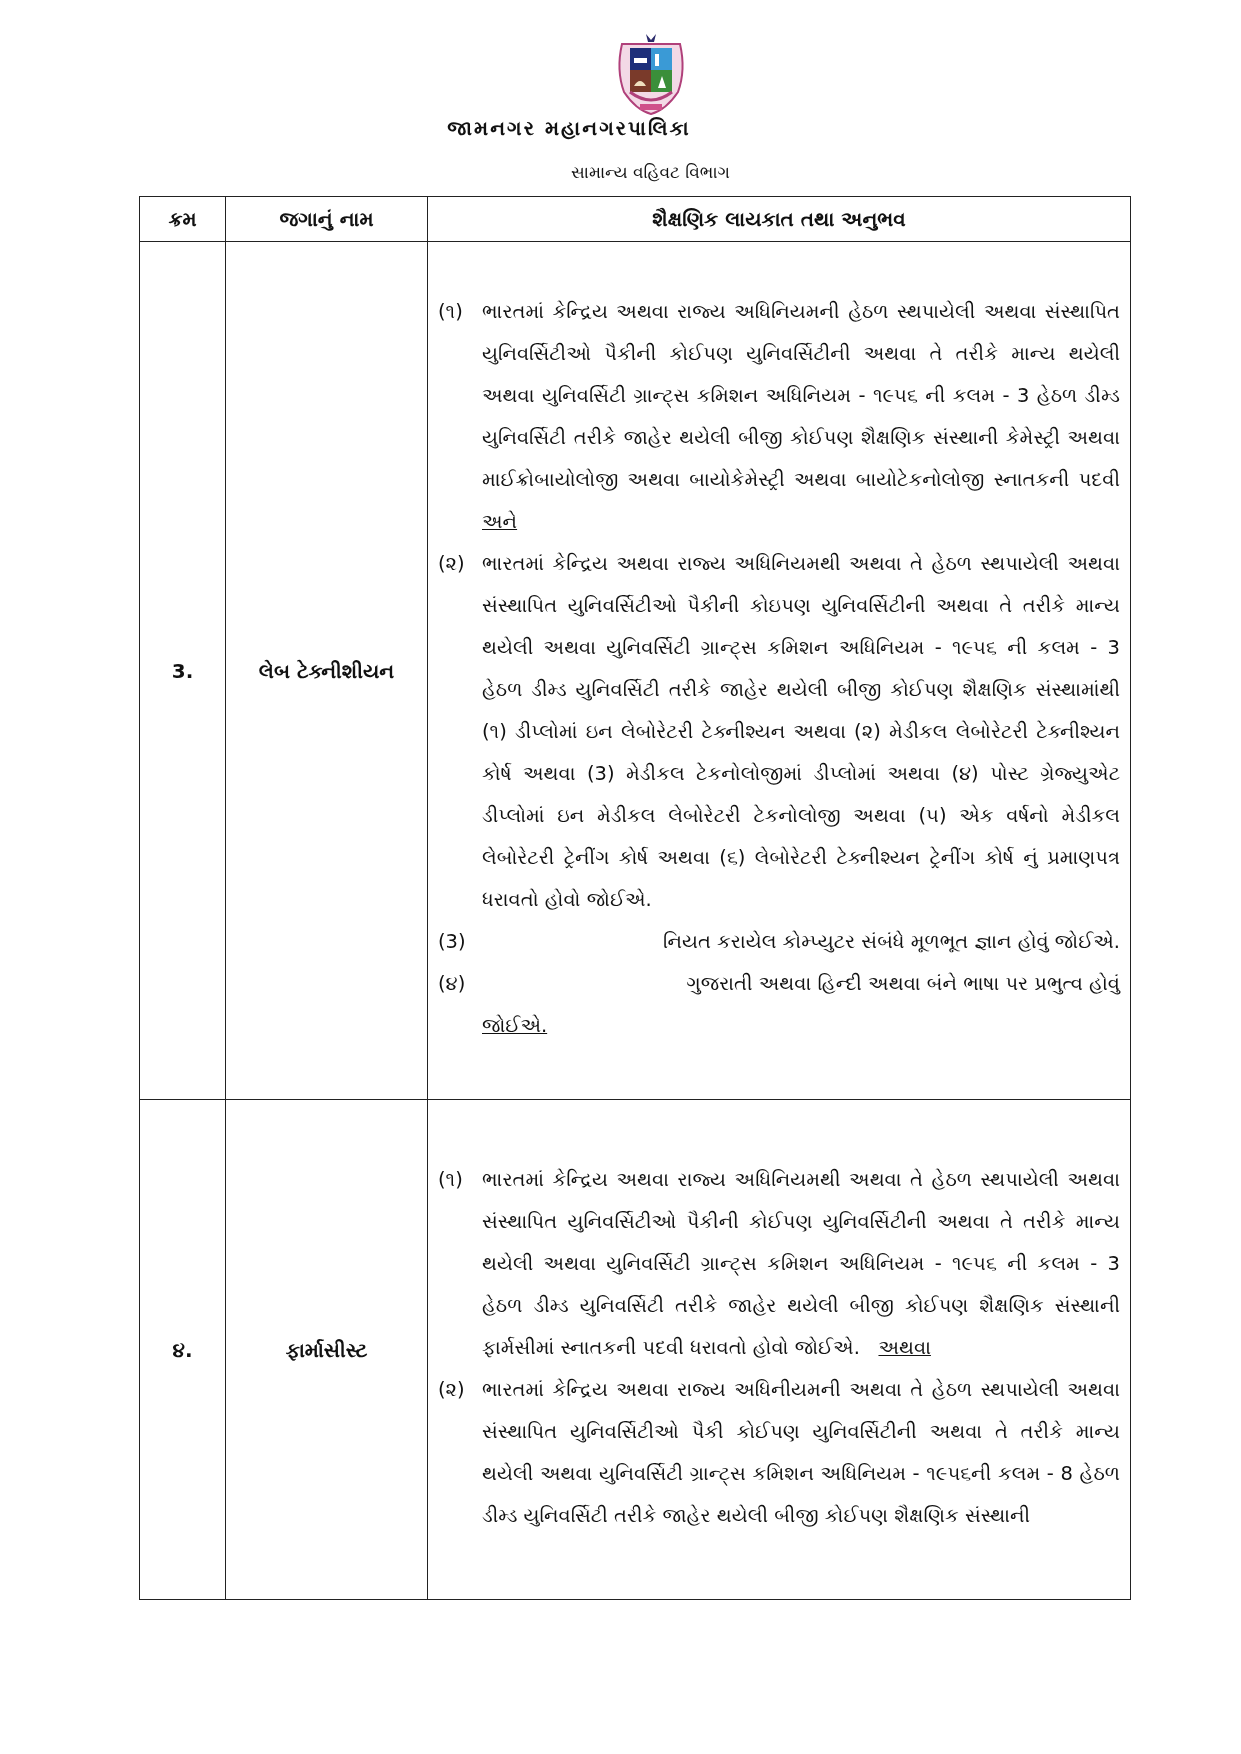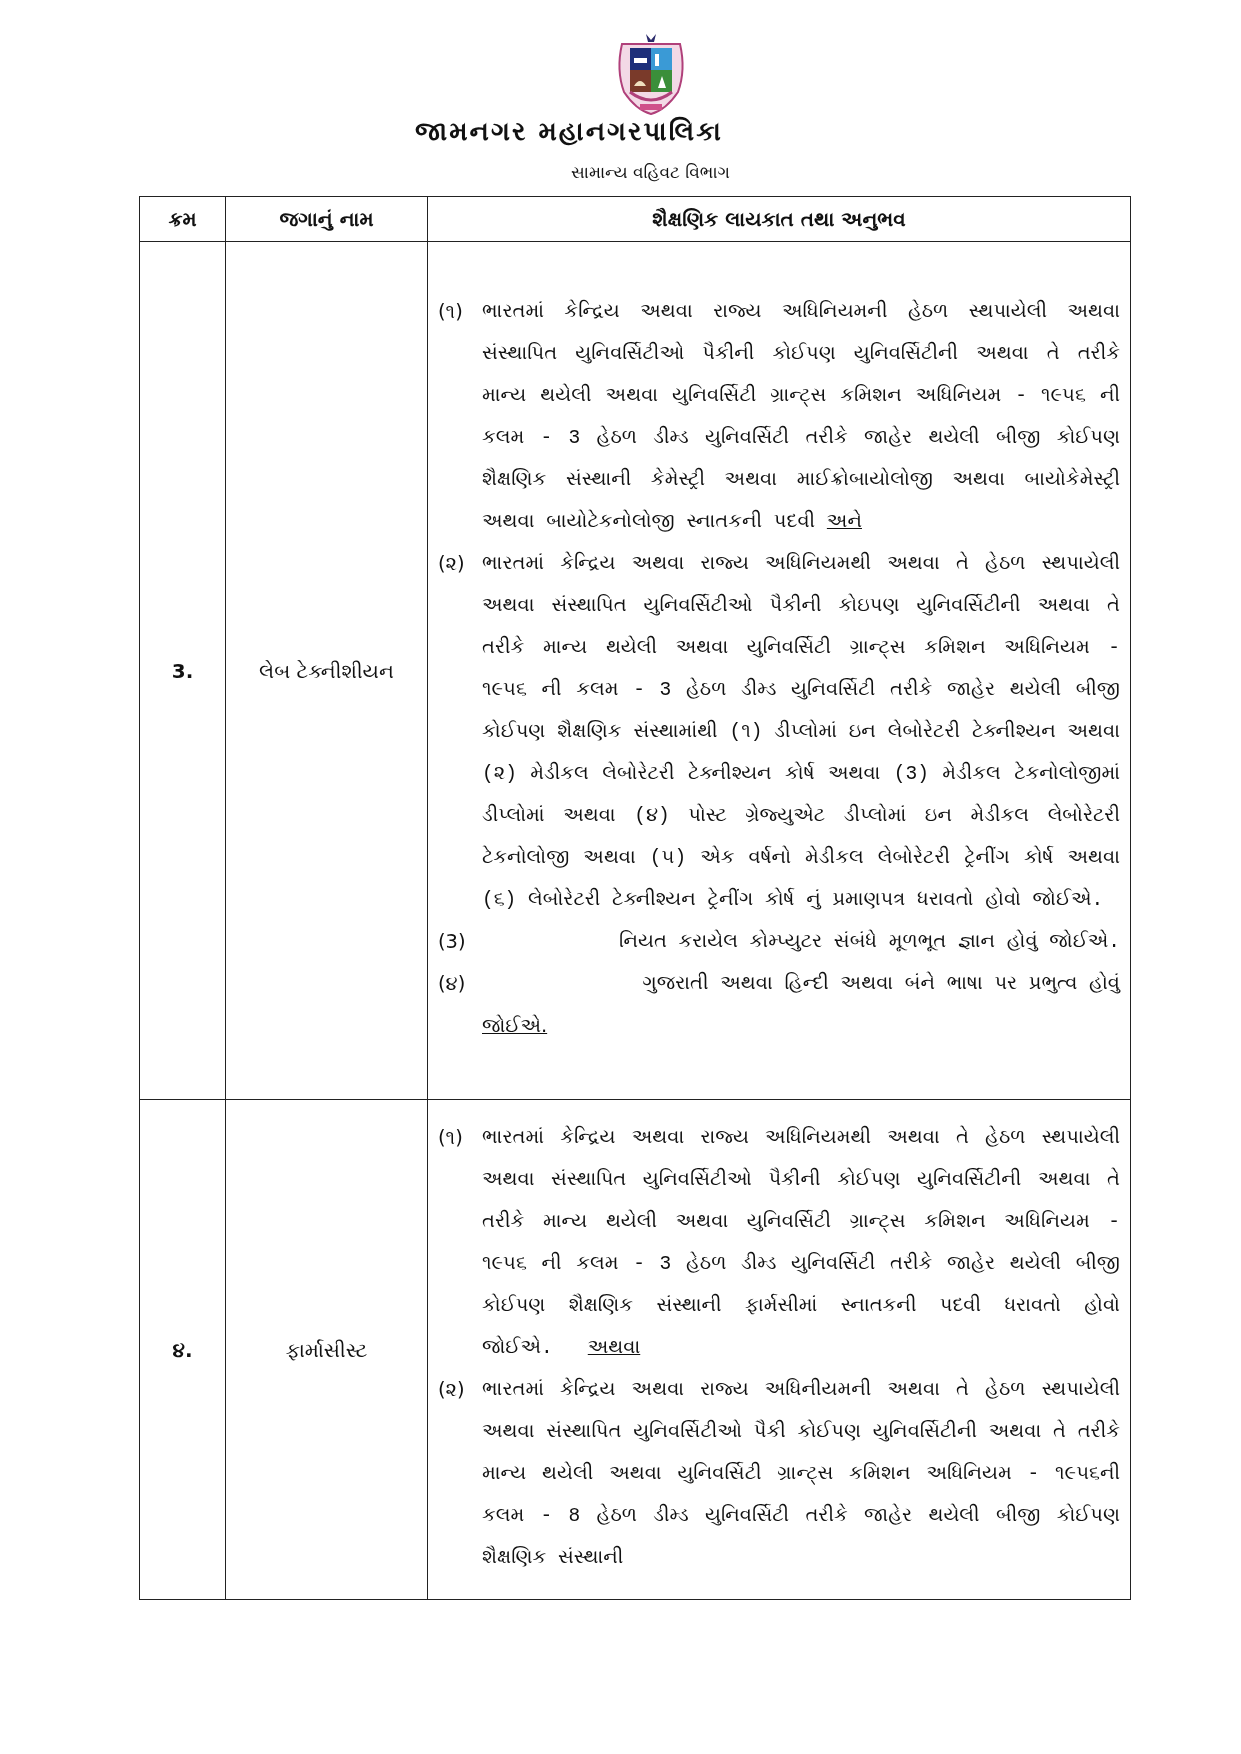--- a/index.html
+++ b/index.html
@@ -5,41 +5,41 @@
     html, body { margin: 0; padding: 0; background: #ffffff; }
     body {
       width: 1241px; height: 1754px; position: relative; overflow: hidden;
       font-family: "DejaVu Sans", sans-serif; color: #111111;
     }
     .logo {
       position: absolute; left: 612px; top: 30px; width: 78px; height: 86px;
     }
     .org-title {
       position: absolute; left: 0; width: 1138px; top: 116px; text-align: center;
-      font-size: 26px; font-weight: bold; letter-spacing: 2px;
+      font-size: 20px; font-weight: bold; letter-spacing: 2px;
     }
     .dept-title {
       position: absolute; left: 0; width: 1241px; top: 162px; text-align: center;
       font-size: 17px; padding-left: 30px;
     }
     table.main {
       position: absolute; left: 139px; top: 196px; width: 991px;
       border-collapse: collapse; table-layout: fixed;
     }
     table.main td, table.main th {
       border: 1.5px solid #222; vertical-align: middle;
     }
     th { font-size: 20px; font-weight: bold; height: 44px; padding: 0; }
     col.c1 { width: 86px; } col.c2 { width: 202px; } col.c3 { width: 703px; }
     td.sr, td.post { text-align: center; font-size: 20px; font-weight: bold; }
-    td.post { font-weight: normal; }
+    td.post { font-weight: bold; }
     td.qual { padding: 2px 10px 6px 10px; font-size: 19.5px; line-height: 42px; }
     .item { display: flex; }
     .num { flex: 0 0 44px; }
-    .txt { flex: 1; text-align: justify; font-family: Liberation Mono, monospace; }
+    .txt { flex: 1; text-align: justify; }
     .u { text-decoration: underline; }
     .tail { padding-left: 44px; text-decoration: underline; }
   </style>
 </head>
 <body>
 
 <div class="logo">
   <svg width="78" height="86" viewBox="0 0 78 86">
     <path d="M10 14 Q4 40 12 62 Q24 80 39 84 Q54 80 66 62 Q74 40 68 14 Z" fill="#f3d9e6" stroke="#b0407a" stroke-width="2"></path>
     <path d="M34 4 L39 10 L44 4 L42 12 L36 12 Z" fill="#2a2a6a"></path>

